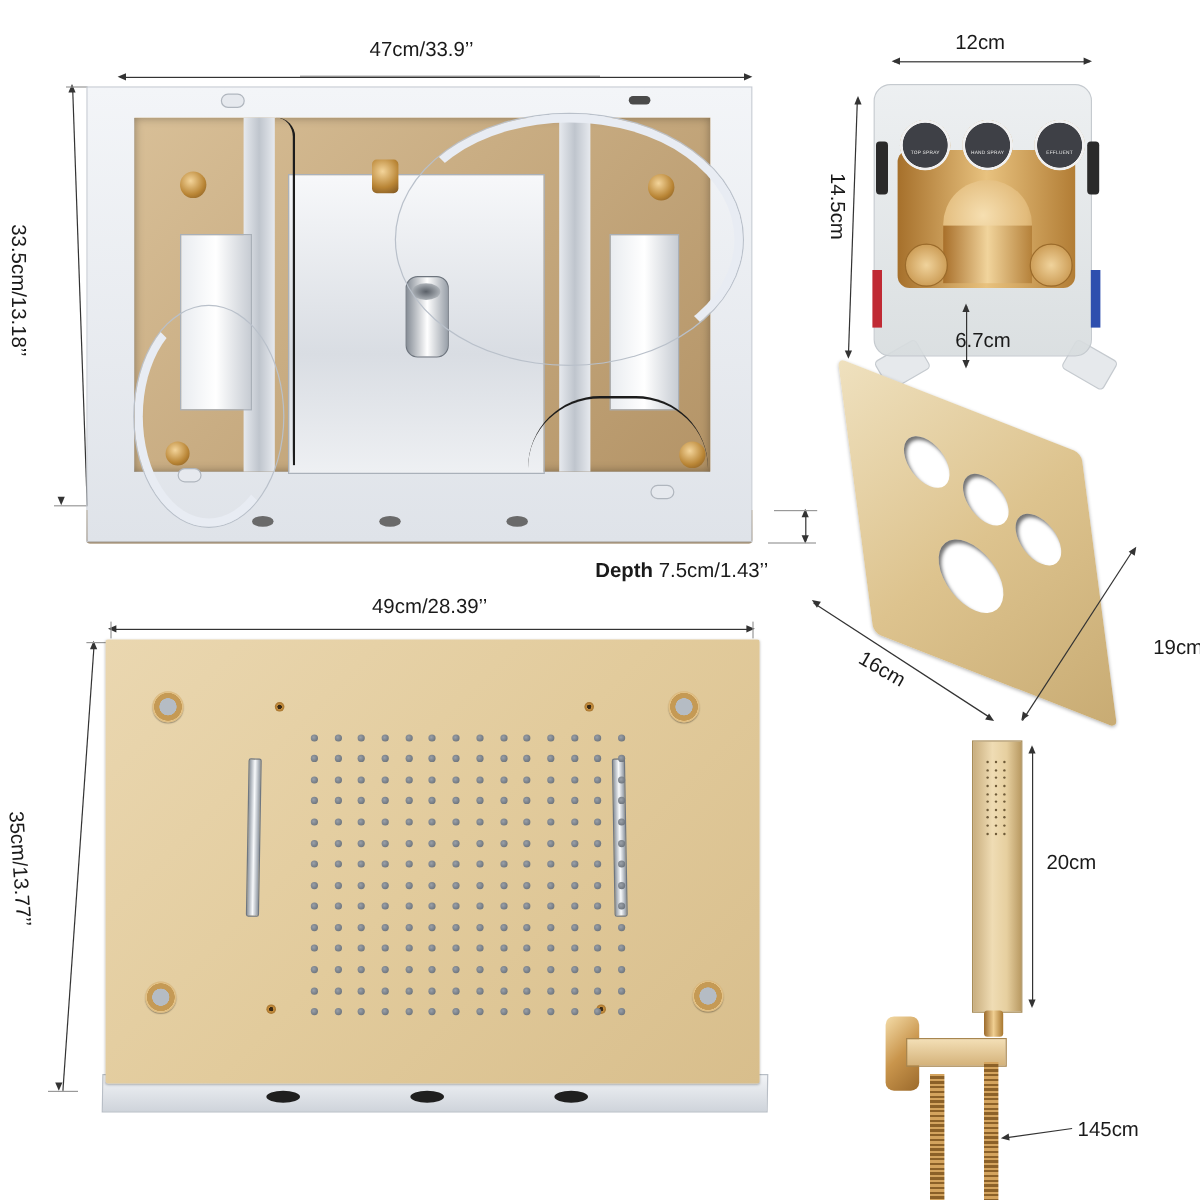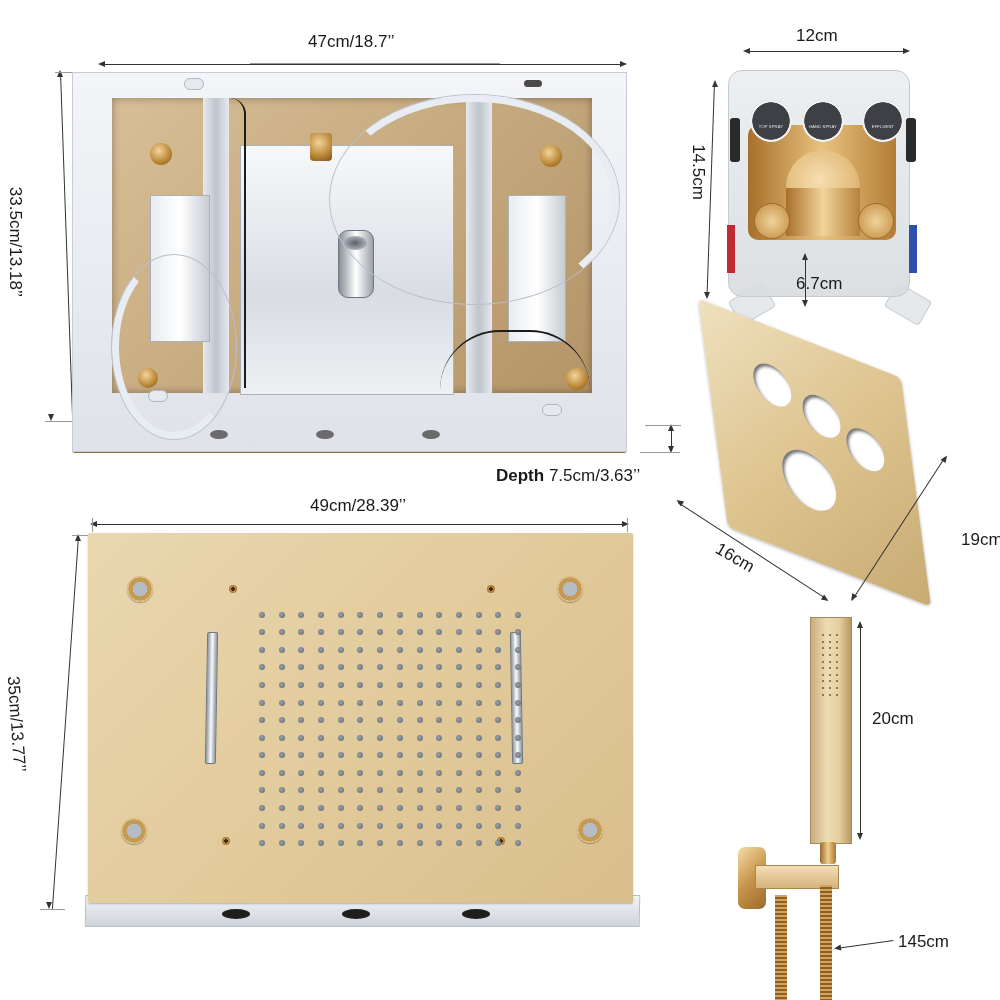--- a/index.html
+++ b/index.html
@@ -57,21 +57,21 @@
   .spray-dots span { width:2px; height:2px; background:#6e5a38; border-radius:50%; display:block; }
   .bracket { left:738px; top:847px; width:28px; height:62px; background:linear-gradient(135deg,#f4dca8,#c9954c,#9b6a2c); border-radius:7px; }
   .elbow { left:755px; top:865px; width:82px; height:22px; background:linear-gradient(180deg,#f3dfb6,#d4b27a); border:1px solid #a8864f; }
   .hose-metal { background:repeating-linear-gradient(180deg,#d4a45e 0 2px,#8c6128 2px 4px); }
 </style>
 </head>
 <body>
 
 <div>
 
-  <div class="label" style="left:308px;top:32px;">47cm/18.7’’</div>
+  <div class="label" style="left:308px;top:32px;">47cm/33.9’’</div>
   <div class="ext" style="left:250px;top:63px;width:250px;height:1px;"></div>
   <div class="line" style="left:100px;top:64px;width:525px;height:1px;"></div>
   <div class="arrow-l" style="left:98px;top:61px;"></div>
   <div class="arrow-r" style="left:620px;top:61px;"></div>
 
   <div class="line" style="left:60px;top:72px;width:1px;height:350px;transform:rotate(-2deg);transform-origin:top;"></div>
   <div class="arrow-u" style="left:57px;top:70px;"></div>
   <div class="arrow-d" style="left:48px;top:414px;"></div>
   <div class="ext" style="left:55px;top:72px;width:18px;height:1px;"></div>
   <div class="ext" style="left:45px;top:421px;width:28px;height:1px;"></div>
@@ -111,21 +111,21 @@
   <div class="abs" style="left:316px;top:430px;width:18px;height:9px;background:#6a6a6a;border-radius:50%;"></div>
   <div class="abs" style="left:422px;top:430px;width:18px;height:9px;background:#6a6a6a;border-radius:50%;"></div>
 
   <div class="line" style="left:671px;top:426px;width:1px;height:25px;"></div>
   <div class="arrow-u" style="left:668px;top:424px;"></div>
   <div class="arrow-d" style="left:668px;top:446px;"></div>
   <div class="ext" style="left:645px;top:425px;width:36px;height:1px;"></div>
   <div class="ext" style="left:640px;top:452px;width:40px;height:1px;"></div>
   <div class="label" style="left:496px;top:466px;">
     <b>Depth</b>
-    <span>7.5cm/3.63’’</span>
+    <span>7.5cm/1.43’’</span>
   </div>
 </div>
 
 <div>
   <div class="label" style="left:310px;top:496px;">49cm/28.39’’</div>
   <div class="line" style="left:92px;top:524px;width:535px;height:1px;"></div>
   <div class="arrow-l" style="left:90px;top:521px;"></div>
   <div class="arrow-r" style="left:622px;top:521px;"></div>
   <div class="ext" style="left:92px;top:518px;width:1px;height:14px;"></div>
   <div class="ext" style="left:627px;top:518px;width:1px;height:14px;"></div>

